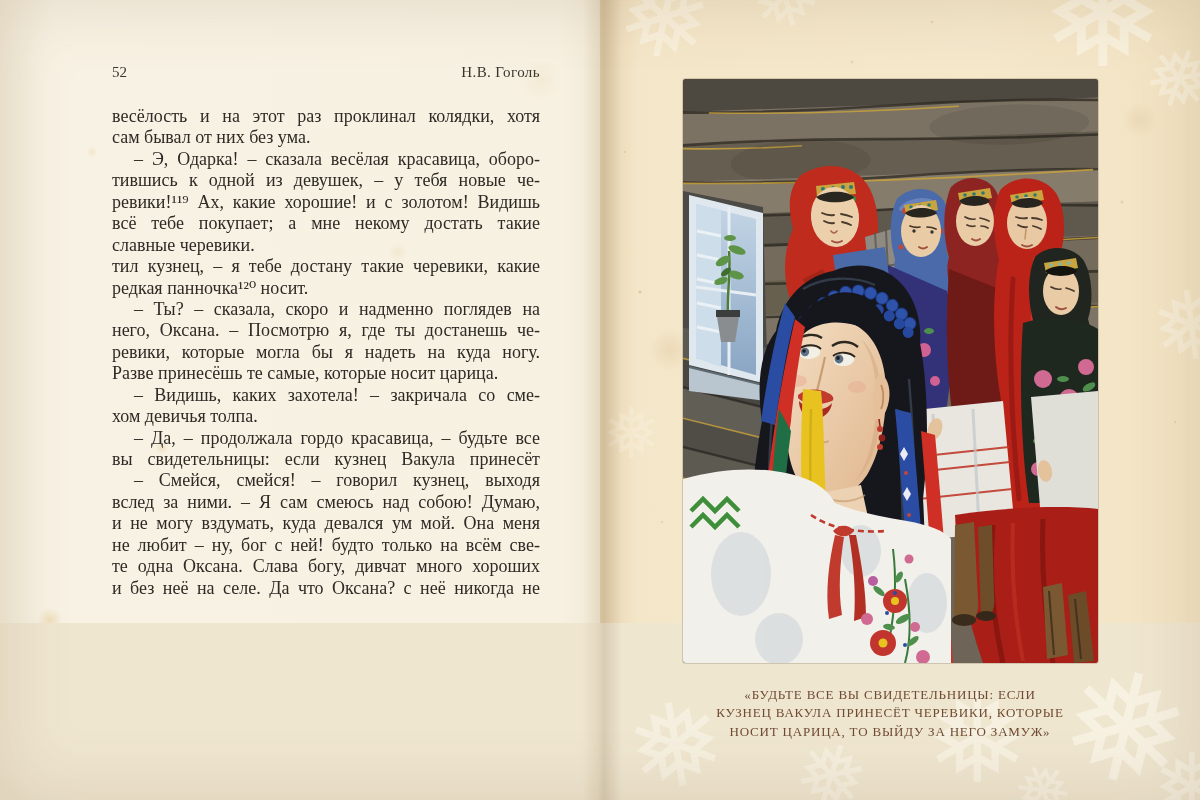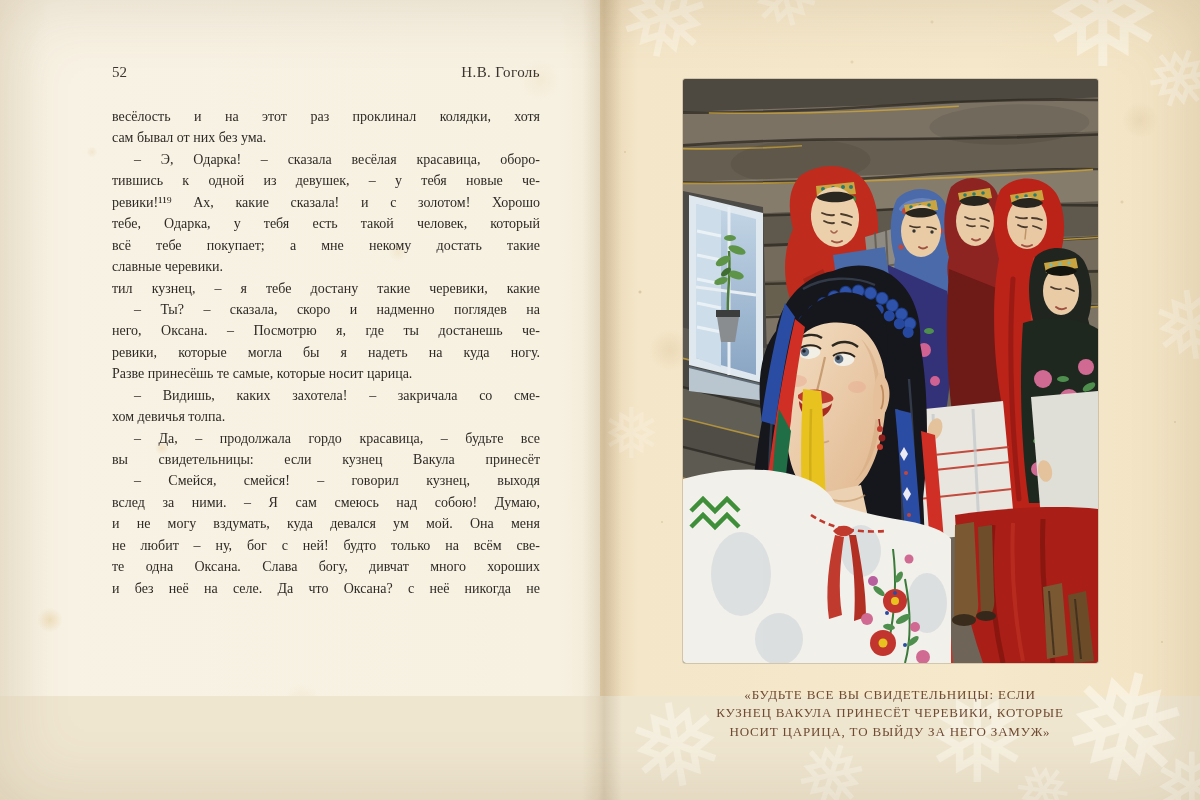--- a/index.html
+++ b/index.html
@@ -1,21 +1,21 @@
 <!DOCTYPE html>
 <html><head>
 <meta charset="utf-8">
 <style>
   html,body{margin:0;padding:0;}
   body{
     width:1200px;height:800px;position:relative;overflow:hidden;
     font-family:"Liberation Serif","DejaVu Serif",serif;
     background:#efe6d0;
   }
-  .page{position:absolute;top:0;height:696px;padding-left:35px;}
+  .page{position:absolute;top:0;height:623px;padding-left:35px;}
   .page-left{
     left:0;width:600px;
     background:
       radial-gradient(circle 18px at 50px 620px, rgba(216,176,96,.30), rgba(216,176,96,0) 70%),
       radial-gradient(circle 10px at 162px 448px, rgba(216,176,96,.25), rgba(216,176,96,0) 70%),
       radial-gradient(circle 8px at 92px 152px, rgba(216,176,96,.18), rgba(216,176,96,0) 70%),
       radial-gradient(circle 14px at 398px 252px, rgba(216,176,96,.15), rgba(216,176,96,0) 70%),
       radial-gradient(circle 26px at 302px 702px, rgba(216,176,96,.12), rgba(216,176,96,0) 70%),
       radial-gradient(circle 30px at 540px 80px,  rgba(216,176,96,.10), rgba(216,176,96,0) 70%),
       linear-gradient(to right,#f2ebd8 0%,#f8f2e4 8%,#f7f1e2 88%,#eee4cc 100%);
@@ -42,21 +42,21 @@
   }
   .spine{
     position:absolute;left:582px;top:0;width:40px;height:800px;pointer-events:none;
     background:linear-gradient(to right, rgba(120,90,40,0), rgba(120,90,40,.10) 40%, rgba(95,65,25,.16) 55%, rgba(120,90,40,0));
   }
   .vignette{position:absolute;inset:0;pointer-events:none;box-shadow:inset 0 0 70px rgba(120,90,50,.18);}
   .pagenum{position:absolute;left:112px;top:64px;font-size:15px;color:#3a352e;}
   .runhead{position:absolute;left:112px;width:428px;top:64px;text-align:right;font-size:15px;color:#3a352e;letter-spacing:.4px;}
   .textblock{position:absolute;left:112px;top:106px;width:428px;color:#2e2a25;}
   .bodyline{
-    font-size:14px;height:21.45px;line-height:21.4px;
+    font-size:18px;height:21.45px;line-height:21.4px;
     text-align:justify;text-align-last:justify;white-space:normal;
   }
   .bodyline.indent{padding-left:22px;}
   .bodyline.end{text-align-last:left;}
   .illustration{
     position:absolute;left:83px;top:79px;width:415px;height:584px;
     border-radius:3px;overflow:hidden;
     box-shadow:0 0 0 1px rgba(110,95,70,.25);
   }
   .caption{
@@ -69,25 +69,25 @@
 <body>
 
 <div class="page page-left">
   <div class="pagenum">52</div>
   <div class="runhead">Н.В. Гоголь</div>
   <div class="textblock">
       <div class="bodyline">весёлость и на этот раз проклинал колядки, хотя</div>
       <div class="bodyline end">сам бывал от них без ума.</div>
       <div class="bodyline indent">– Э, Одарка! – сказала весёлая красавица, оборо-</div>
       <div class="bodyline">тившись к одной из девушек, – у тебя новые че-</div>
-      <div class="bodyline">ревики!¹¹⁹ Ах, какие сказала! и с золотом! Хорошо</div>
-      <div class="bodyline">тебе, Одарка, у тебя есть такой человек, который</div>
+      <div class="bodyline">ревики!¹¹⁹ Ах, какие хорошие! и с золотом! Видишь</div>
       <div class="bodyline">всё тебе покупает; а мне некому достать такие</div>
       <div class="bodyline end">славные черевики.</div>
       <div class="bodyline">тил кузнец, – я тебе достану такие черевики, какие</div>
+      <div class="bodyline end">редкая панночка¹²⁰ носит.</div>
       <div class="bodyline indent">– Ты? – сказала, скоро и надменно поглядев на</div>
       <div class="bodyline">него, Оксана. – Посмотрю я, где ты достанешь че-</div>
       <div class="bodyline">ревики, которые могла бы я надеть на куда ногу.</div>
       <div class="bodyline end">Разве принесёшь те самые, которые носит царица.</div>
       <div class="bodyline indent">– Видишь, каких захотела! – закричала со сме-</div>
       <div class="bodyline end">хом девичья толпа.</div>
       <div class="bodyline indent">– Да, – продолжала гордо красавица, – будьте все</div>
       <div class="bodyline">вы свидетельницы: если кузнец Вакула принесёт</div>
       <div class="bodyline indent">– Смейся, смейся! – говорил кузнец, выходя</div>
       <div class="bodyline">вслед за ними. – Я сам смеюсь над собою! Думаю,</div>

